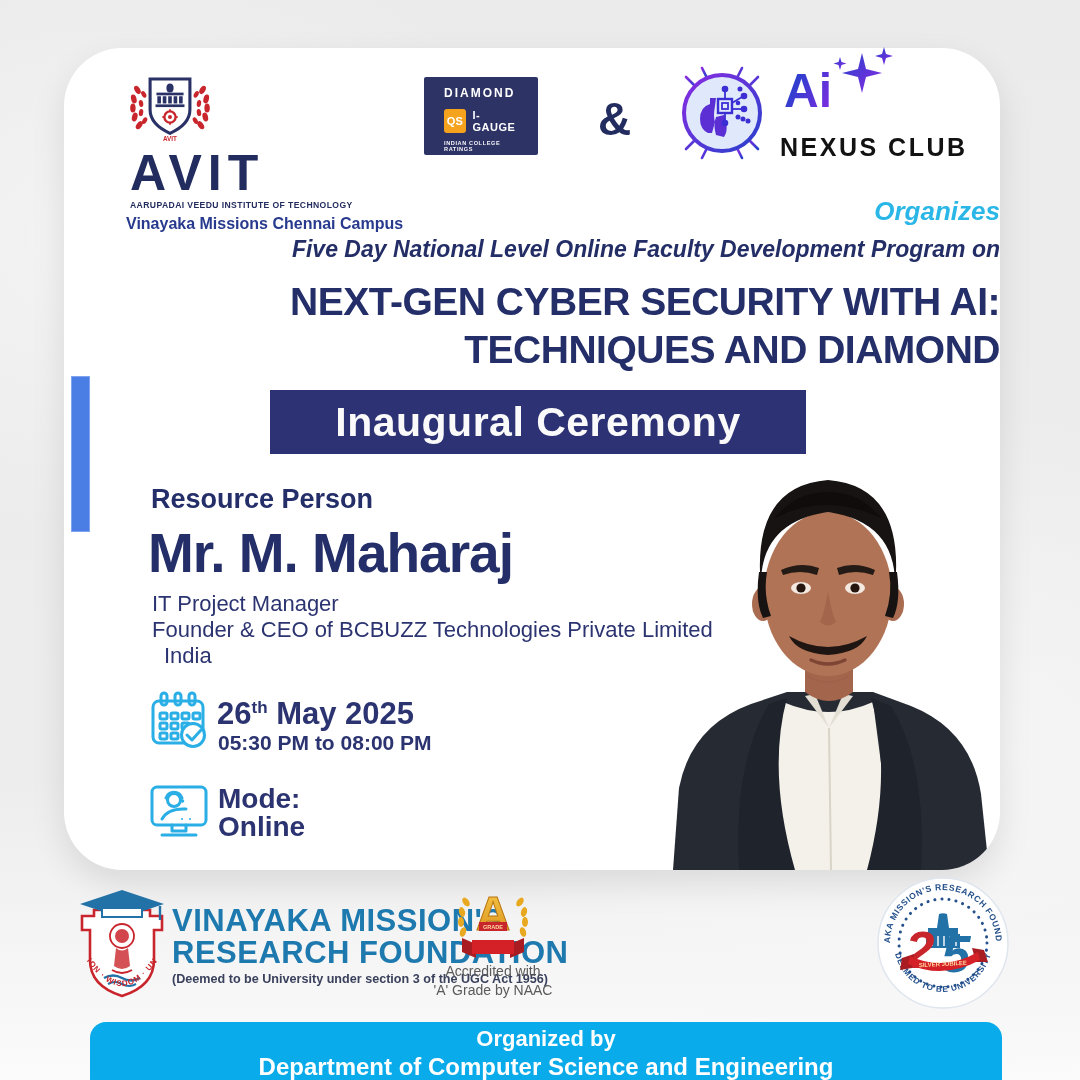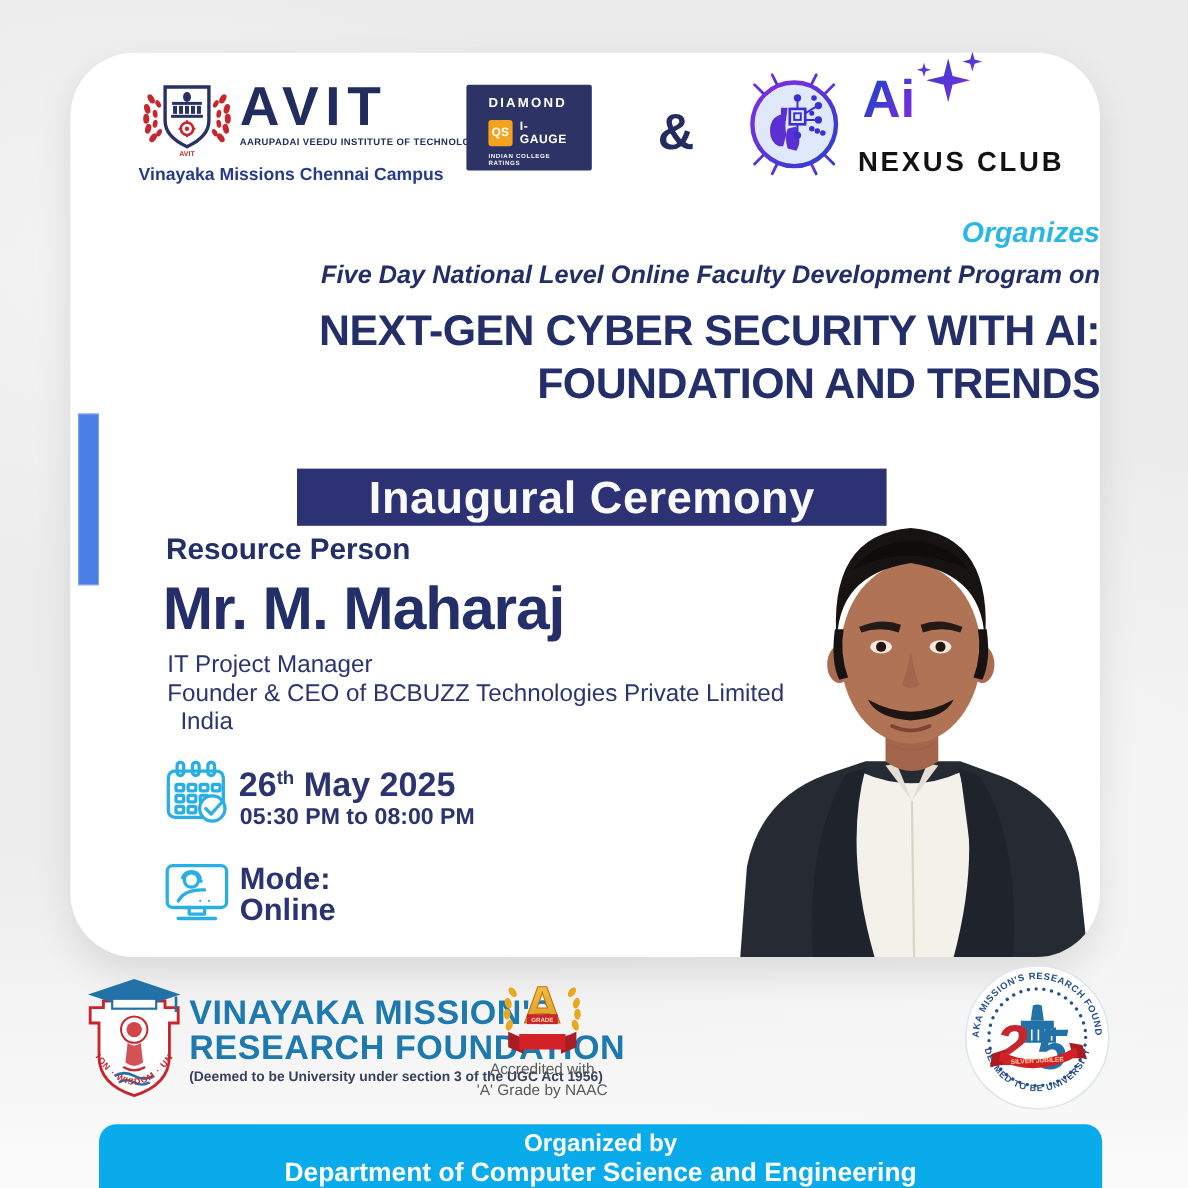--- a/index.html
+++ b/index.html
@@ -20,21 +20,21 @@
     background:#ffffff; border-radius:58px;
     box-shadow:0 14px 34px rgba(0,0,0,.10);
   }
   .accent-bar {
     position:absolute; left:71px; top:376px; width:19px; height:156px;
     background:#4a7ee4; border:1.5px solid #7fa4ef;
   }
 
   
   .avit-logo { position:absolute; left:126px; top:70px; width:250px; }
-  .avit-top { display:flex; align-items:flex-start; }
+  .avit-top { display:flex; align-items:flex-start;flex-direction:column; }
   .avit-shield-wrap { width:88px; height:76px; position:relative; flex:0 0 auto; }
   .avit-texts { margin-left:4px; padding-top:2px; }
   .avit-acronym { font-size:50px; font-weight:700; color:#232c5e; letter-spacing:6px; line-height:1; }
   .avit-fullname { font-size:8.6px; font-weight:700; color:#232c5e; letter-spacing:.4px; margin-top:2px; white-space:nowrap; }
   .avit-campus { font-size:16px; font-weight:700; color:#283a8e; margin-top:5px; white-space:nowrap; }
 
   .qs-badge {
     position:absolute; left:424px; top:77px; width:114px; height:78px;
     background:#2e3366; color:#fff; padding:9px 20px; border-radius:2px;
   }
@@ -60,22 +60,22 @@
     color:#121212; letter-spacing:2.5px; white-space:nowrap; }
 
   
   .center-line { position:absolute; left:64px; width:936px; text-align:right; }
   .organizes { top:196px; font-size:26px; font-weight:700; font-style:italic; color:#2ab7e8; }
   .program-line { top:236px; font-size:23px; font-weight:700; font-style:italic; color:#232d66; }
   .title1 { top:280px; font-size:39px; font-weight:700; color:#242e68; letter-spacing:-.5px; }
   .title2 { top:328px; font-size:39px; font-weight:700; color:#242e68; letter-spacing:-.5px; }
 
   .banner {
-    position:absolute; left:270px; top:390px; width:536px; height:52px;
-    background:#2c3274; display:flex; align-items:center; justify-content:center;margin-top:36px;
+    position:absolute; left:270px; top:390px; width:536px; height:64px;
+    background:#2c3274; display:flex; align-items:center; justify-content:center;
   }
   .banner-text { font-size:41px; font-weight:700; color:#fafafa; letter-spacing:.5px; }
 
   
   .rp-label { position:absolute; left:151px; top:484px; font-size:27px; font-weight:700; color:#242e68; }
   .rp-name { position:absolute; left:148px; top:521px; font-size:55px; font-weight:700; color:#242e68; letter-spacing:-1px;text-align:right; }
   .rp-role1 { position:absolute; left:152px; top:591px; font-size:22px; color:#2b3470; font-weight:500; }
   .rp-role2 { position:absolute; left:152px; top:617px; font-size:22px; color:#2b3470; font-weight:500; }
   .rp-role3 { position:absolute; left:164px; top:643px; font-size:22px; color:#2b3470; font-weight:500; }
 
@@ -255,21 +255,21 @@
         <path d="M18 10 L19.5 15 L24.5 16.5 L19.5 18 L18 23 L16.5 18 L11.5 16.5 L16.5 15 Z" fill="url(#spg)"></path>
       </svg>
     </div>
     <div class="nexus-ai">Ai</div>
     <div class="nexus-name">NEXUS CLUB</div>
   </div>
 
   <div class="center-line organizes">Organizes</div>
   <div class="center-line title1">NEXT-GEN CYBER SECURITY WITH AI:</div>
   <div class="center-line program-line">Five Day National Level Online Faculty Development Program on</div>
-  <div class="center-line title2">FOUNDATION AND TRENDS</div>
+  <div class="center-line title2">TECHNIQUES AND DIAMOND</div>
 
   <div class="banner">
     <span class="banner-text">Inaugural Ceremony</span>
   </div>
 
   <div class="rp-label">Resource Person</div>
   <div class="rp-name">Mr. M. Maharaj</div>
   <div class="rp-role1">IT Project Manager</div>
   <div class="rp-role2">Founder &amp; CEO of BCBUZZ Technologies Private Limited</div>
   <div class="rp-role3">India</div>

